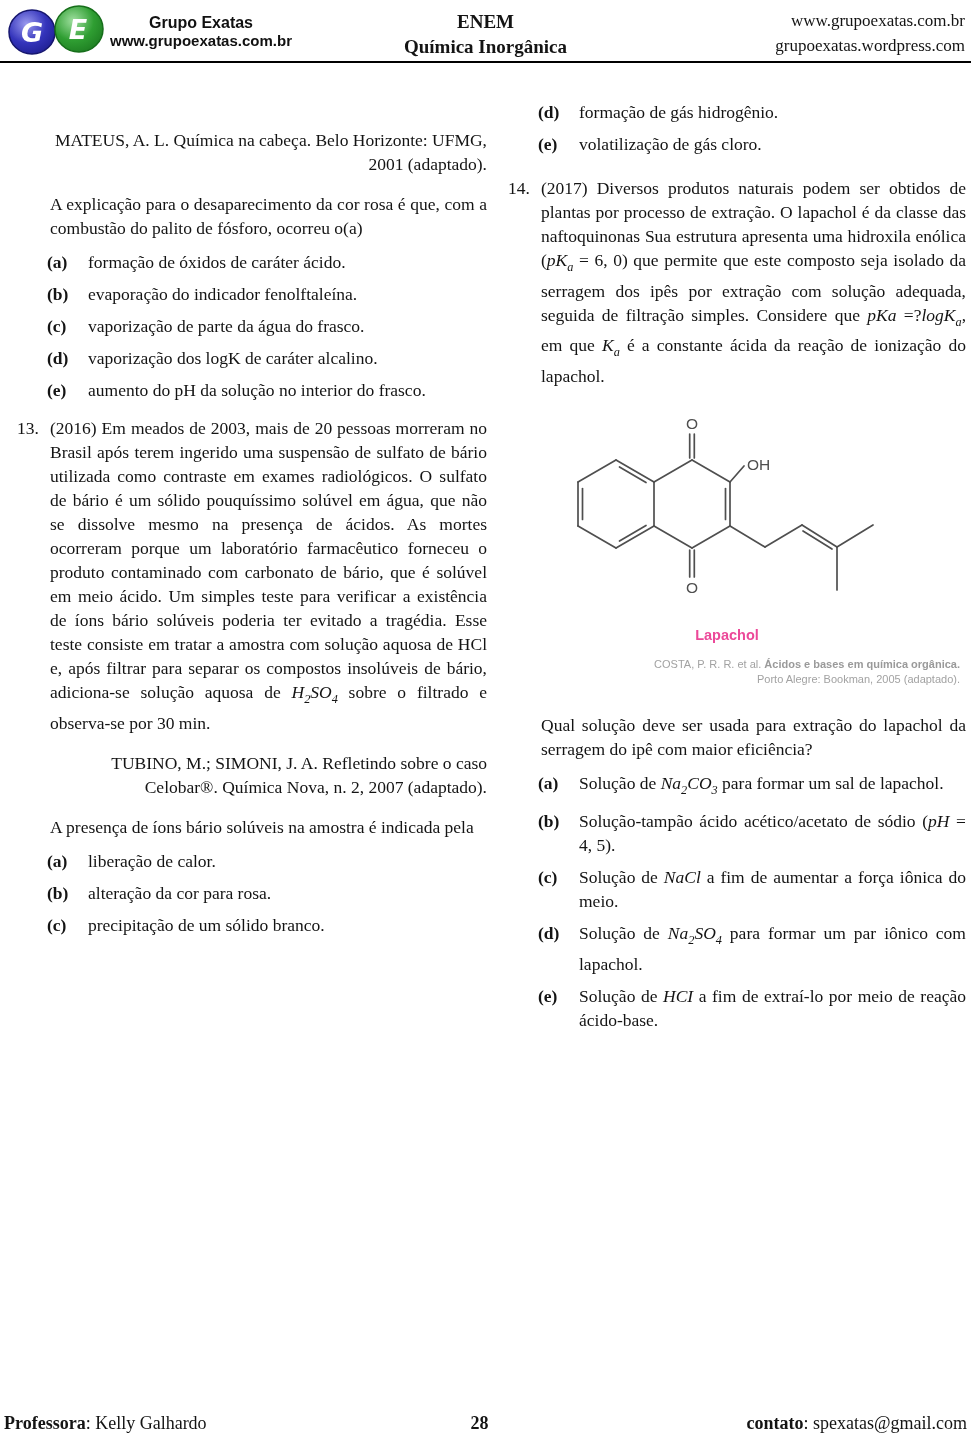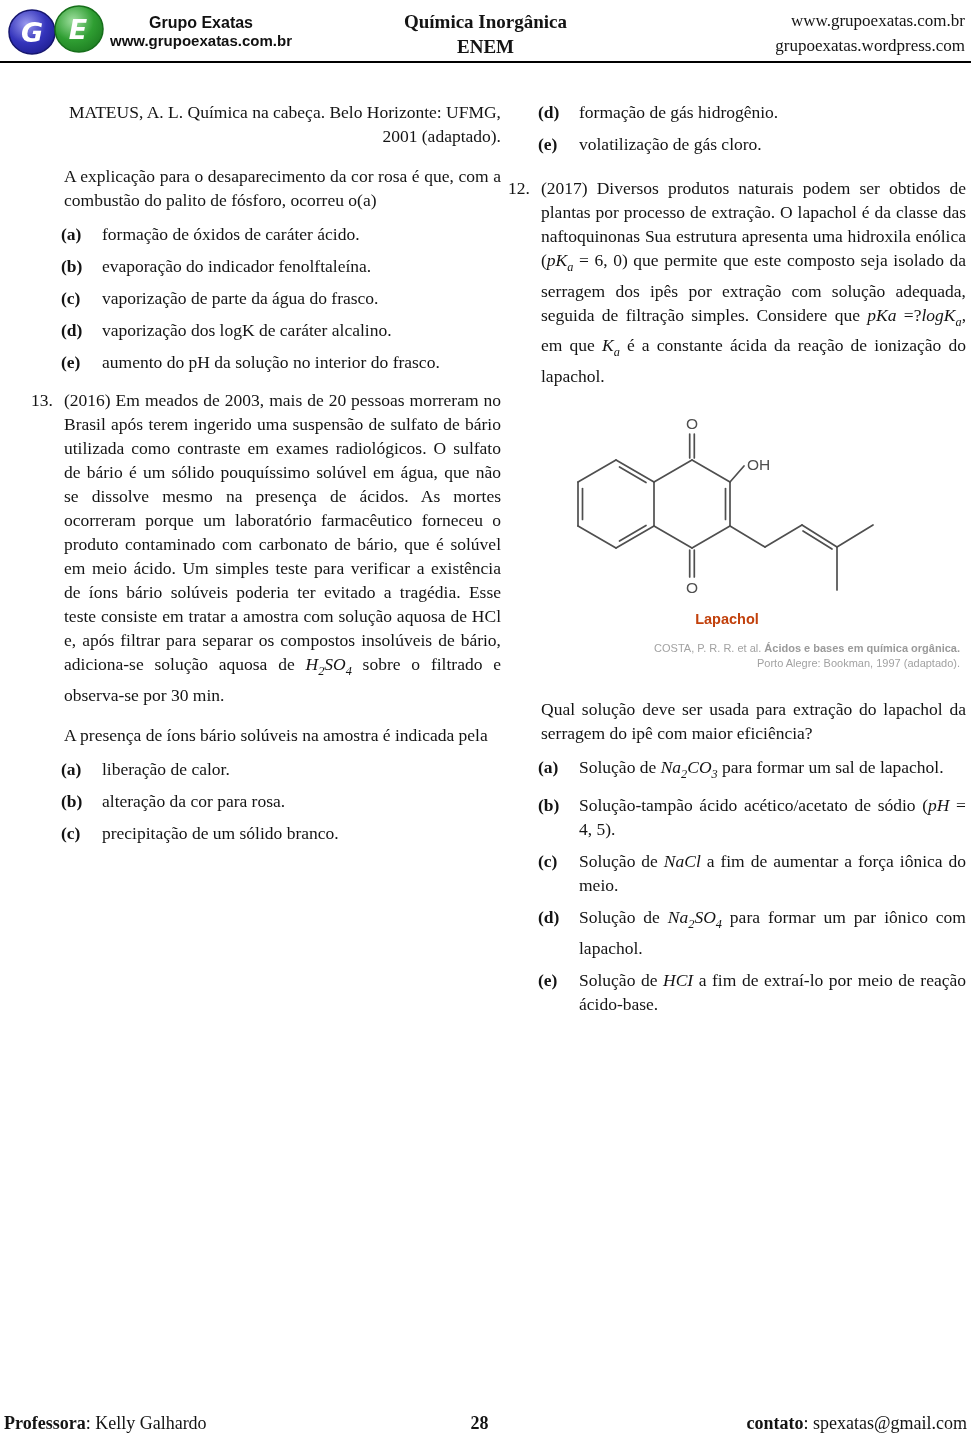--- a/index.html
+++ b/index.html
@@ -15,40 +15,40 @@
   .logo-text { font-family:Liberation Sans, sans-serif; font-weight:bold; color:#111; margin-left:2px; }
   .logo-name { font-size:16px; line-height:19px; text-align:center; }
   .logo-url  { font-size:15px; line-height:18px; }
   .header-center { position:absolute; left:300px; width:371px; top:9px; text-align:center;
                    font-weight:bold; font-size:19px; line-height:25px; }
   .header-right  { position:absolute; right:6px; top:8px; text-align:right; font-size:17px; line-height:25px; }
   .header-rule   { position:absolute; top:61px; left:0; width:971px; height:0; border-top:2px solid #000; }
 
   
   .col { position:absolute; top:94px; font-size:17.5px; line-height:24px; }
-  .col-left  { left:31px;  width:470px; }
+  .col-left  { left:17px;  width:470px;margin-top:28px; }
   .col-right { left:508px; width:458px; }
 
   .citation { margin:6px 0 16px 33px; text-align:right; }
   .para     { margin:0 0 10px 33px; text-align:justify; }
   .question { display:flex; margin-bottom:16px; }
   .q-num    { flex:0 0 33px; }
   .q-body   { flex:1; text-align:justify; }
   .options  { margin:0 0 14px 30px; }
   .option   { display:flex; margin-bottom:8px; }
   .opt-label{ flex:0 0 41px; font-weight:bold; }
   .opt-text { flex:1; text-align:justify; }
   .opt-text i, .q-body i, .para i { font-style:italic; }
   sub { font-size:70%; }
 
   
   .figure { margin:6px 0 26px 32px; width:420px;
             font-family:"Liberation Sans","DejaVu Sans",sans-serif; }
-  .fig-caption { text-align:center; font-weight:bold; font-size:14.5px; color:#c2410c;
-                 margin-top:0; padding-right:46px; }
+  .fig-caption { text-align:center; font-weight:bold; font-size:14.5px; color:#ec4899;
+                 margin-top:16px; padding-right:46px; }
   .fig-source  { text-align:right; font-size:11px; color:#a2a2a2; line-height:15px; margin-top:10px; }
   .fig-source b { color:#9a9a9a; }
 
   
   .footer { position:absolute; left:0; right:0; bottom:8px; display:flex;
             justify-content:space-between; align-items:flex-end;
             font-size:18px; padding:0 4px;gap:44px; }
   .footer b { font-weight:bold; }
   .footer-center { font-weight:bold; position:absolute; left:0; right:12px; text-align:center; }
 </style>
@@ -77,22 +77,22 @@
         <text x="26" y="39" font-size="27" font-style="italic" font-weight="bold" fill="#ffffff" text-anchor="middle" font-family="DejaVu Sans, sans-serif">G</text>
         <text x="72" y="36" font-size="27" font-style="italic" font-weight="bold" fill="#ffffff" text-anchor="middle" font-family="DejaVu Sans, sans-serif">E</text>
       </svg>
       <div class="logo-text">
         <div class="logo-name">Grupo Exatas</div>
         <div class="logo-url">www.grupoexatas.com.br</div>
       </div>
     </div>
 
     <div class="header-center">
+      <div>ENEM</div>
       <div>Química Inorgânica</div>
-      <div>ENEM</div>
     </div>
 
     <div class="header-right">
       <div>www.grupoexatas.com.br</div>
       <div>grupoexatas.wordpress.com</div>
     </div>
   </div>
   <div class="header-rule"></div>
 
   <div class="col col-left">
@@ -122,20 +122,21 @@
         <span class="opt-label">(e)</span>
         <span class="opt-text">aumento do pH da solução no interior do frasco.</span>
       </div>
     </div>
 
     <div class="question">
       <span class="q-num">13.</span>
       <span class="q-body">(2016) Em meados de 2003, mais de 20 pessoas morreram no Brasil após terem ingerido uma suspensão de sulfato de bário utilizada como contraste em exames radiológicos. O sulfato de bário é um sólido pouquíssimo solúvel em água, que não se dissolve mesmo na presença de ácidos. As mortes ocorreram porque um laboratório farmacêutico forneceu o produto contaminado com carbonato de bário, que é solúvel em meio ácido. Um simples teste para verificar a existência de íons bário solúveis poderia ter evitado a tragédia. Esse teste consiste em tratar a amostra com solução aquosa de HCl e, após filtrar para separar os compostos insolúveis de bário, adiciona-se solução aquosa de <i>H<sub>2</sub>SO<sub>4</sub></i> sobre o filtrado e observa-se por 30 min.</span>
     </div>
 
+    <div class="citation">TUBINO, M.; SIMONI, J. A. Refletindo sobre o caso Celobar®. Química Nova, n. 2, 2007 (adaptado).</div>
 
     <div class="para">A presença de íons bário solúveis na amostra é indicada pela</div>
 
     <div class="options">
       <div class="option">
         <span class="opt-label">(a)</span>
         <span class="opt-text">liberação de calor.</span>
       </div>
       <div class="option">
         <span class="opt-label">(b)</span>
@@ -155,21 +156,21 @@
         <span class="opt-label">(d)</span>
         <span class="opt-text">formação de gás hidrogênio.</span>
       </div>
       <div class="option">
         <span class="opt-label">(e)</span>
         <span class="opt-text">volatilização de gás cloro.</span>
       </div>
     </div>
 
     <div class="question" style="margin-bottom:8px;">
-      <span class="q-num">12.</span>
+      <span class="q-num">14.</span>
       <span class="q-body">(2017) Diversos produtos naturais podem ser obtidos de plantas por processo de extração. O lapachol é da classe das naftoquinonas Sua estrutura apresenta uma hidroxila enólica (<i>pK<sub>a</sub></i> = 6, 0) que permite que este composto seja isolado da serragem dos ipês por extração com solução adequada, seguida de filtração simples. Considere que <i>pKa</i> =?<i>logK<sub>a</sub></i>, em que <i>K<sub>a</sub></i> é a constante ácida da reação de ionização do lapachol.</span>
     </div>
 
     <div class="figure">
       <svg width="420" height="205" viewBox="0 0 420 205">
         <g stroke="#4f4f4f" stroke-width="1.7" fill="none" stroke-linecap="round">
 
           <path d="M38,86 L76,64"></path>
           <path d="M76,64 L114,86"></path>
           <path d="M79.5,71 L106,86.5"></path>
@@ -204,21 +205,21 @@
         </g>
         <g fill="#4f4f4f" font-size="15.5" font-family="Liberation Sans, DejaVu Sans, sans-serif">
           <text x="152" y="33" text-anchor="middle">O</text>
           <text x="207" y="74">OH</text>
           <text x="152" y="197" text-anchor="middle">O</text>
         </g>
       </svg>
       <div class="fig-caption">Lapachol</div>
       <div class="fig-source">
         <span>COSTA, P. R. R. et al. </span><b>Ácidos e bases em química orgânica.</b><br>
-        <span>Porto Alegre: Bookman, 1997 (adaptado).</span>
+        <span>Porto Alegre: Bookman, 2005 (adaptado).</span>
       </div>
     </div>
 
     <div class="para">Qual solução deve ser usada para extração do lapachol da serragem do ipê com maior eficiência?</div>
 
     <div class="options">
       <div class="option">
         <span class="opt-label">(a)</span>
         <span class="opt-text">Solução de <i>Na<sub>2</sub>CO<sub>3</sub></i> para formar um sal de lapachol.</span>
       </div>

